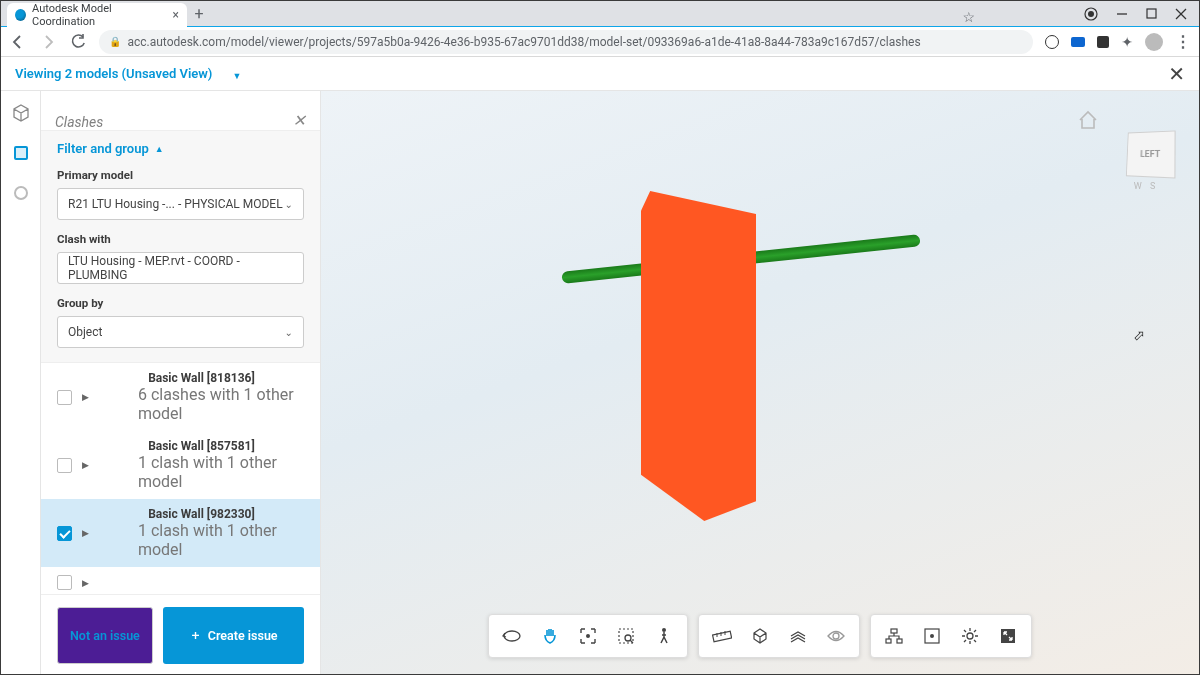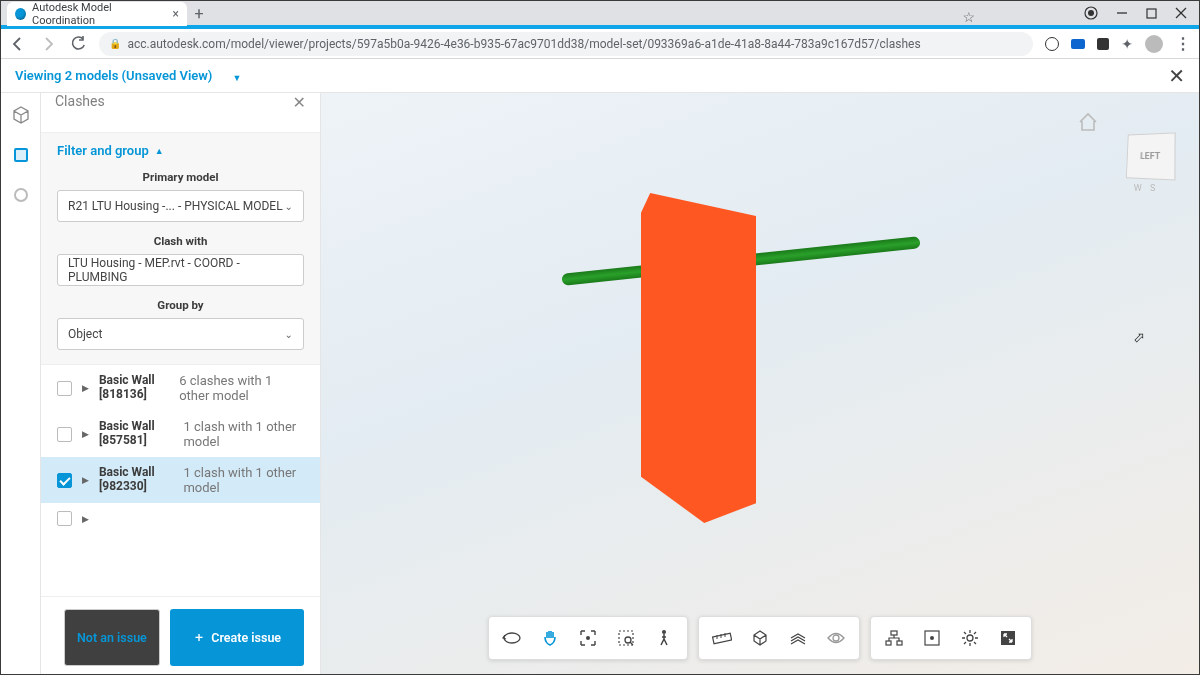--- a/index.html
+++ b/index.html
@@ -1,19 +1,19 @@
 <!DOCTYPE html>
 <html><head>
 <meta charset="utf-8">
 <style>
   * { box-sizing: border-box; margin: 0; padding: 0; font-family: -apple-system, "Segoe UI", Roboto, Arial, sans-serif; }
   body { width: 1200px; height: 675px; background: #fff; overflow: hidden; position: relative; border: 1px solid #3a3a3a; }
   
   
-  .browser-tabs { height: 26px; background: #dfe1e5; display: flex; align-items: center; padding: 12px 6px; border-bottom: 4px solid #0ea5e9; }
+  .browser-tabs { height: 26px; background: #dfe1e5; display: flex; align-items: center; padding: 12px 6px; border-bottom: 1px solid #0ea5e9; }
   .tab { background: #fff; height: 24px; width: 180px; border-radius: 6px 6px 0 0; display: flex; align-items: center; padding: 0 8px; font-size: 11px; color: #3c4043; gap: 6px; margin-top: 2px; }
   .tab .favicon { width: 12px; height: 12px; background: radial-gradient(circle at 40% 40%, #0696d7 40%, #0b4f71 100%); border-radius: 50%; }
   .tab .close { margin-left: auto; font-size: 12px; color: #5f6368; }
   .newtab { width: 24px; text-align: center; color: #5f6368; font-size: 16px; }
   .win-controls { margin-left: auto; display: flex; gap: 18px; font-size: 12px; color: #3c4043; padding-right: 6px; align-items:center;}
   .win-controls span svg { display:block;}
   
   .addr-bar { height: 30px; background: #fff; display: flex; align-items: center; padding: 0 8px; gap: 12px; border-bottom: 1px solid #d9d9d9; }
   .nav-btn { width: 18px; height: 18px; color: #5f6368; display:flex; align-items:center; justify-content:center;}
   .nav-btn.disabled{ color:#bdbdbd;}
@@ -37,51 +37,51 @@
   .main { display: flex; height: calc(675px - 26px - 30px - 34px); position: relative; }
   .rail { width: 40px; background: #fff; border-right: 1px solid #e5e5e5; display: flex; flex-direction: column; align-items: center; padding-top: 12px; gap: 20px; }
   .rail-btn { width: 20px; height: 20px; display:flex;align-items:center;justify-content:center;color:#666;}
   .rail-btn.active { color:#0696d7; }
   .rail-btn.active .sq-ico{border-color:#0696d7;background:rgba(6,150,215,.15);}
   .sq-ico{width:14px;height:14px;border:2px solid #888;border-radius:2px;}
   .cube-ico svg{display:block;}
   .check-ico{width:14px;height:14px;border:2px solid #bbb;border-radius:50%;position:relative;}
 
   .panel { width: 280px; background: #fff; border-right: 1px solid #e5e5e5; display: flex; flex-direction: column; }
-  .panel-head { height: 40px; display: flex; align-items: flex-start; padding: 0 14px; color: #808080; font-size: 14px; border-bottom: 1px solid #eee; }
+  .panel-head { height: 40px; display: flex; align-items: flex-end; padding: 0 14px; color: #808080; font-size: 14px; border-bottom: 1px solid #eee; font-style: italic; }
   .panel-head .px{ margin-left:auto; font-size:16px; color:#888;}
   
   .filter-sec { background: #f7f7f7; padding: 10px 16px 14px; border-bottom: 1px solid #eee;}
   .filter-toggle { color: #0696d7; font-size: 13px; font-weight: 600; display:flex;align-items:center;gap:6px;}
   .filter-toggle .tri{font-size:9px;}
-  .fg-label { font-size: 11.5px; font-weight: 700; color: #3c3c3c; margin-top: 12px; margin-bottom: 6px; text-align: center; }
+  .fg-label { font-size: 11.5px; font-weight: 700; color: #3c3c3c; margin-top: 12px; margin-bottom: 6px; }
   .sel { background: #fff; border: 1px solid #ccc; border-radius: 3px; height: 32px; display: flex; align-items: center; padding: 0 10px; font-size: 12px; color: #444; justify-content: space-between; }
   .sel .chev{font-size:10px;color:#666;}
 
   .clash-summary { display:flex; align-items:center; gap:12px; padding: 12px 16px; font-size: 12.5px; }
   .clash-summary .check-all{width:16px;height:16px;background:#0696d7;border-radius:2px;display:flex;align-items:center;justify-content:center;}
   .clash-summary .check-all::after{content:"";width:8px;height:2px;background:#fff;}
   .clash-summary .count{color:#0696d7;font-weight:700;}
   .clash-summary .sel-txt{color:#3c3c3c;font-weight:700;}
 
   .clash-list { flex:1; overflow-y:auto; position:relative;}
   .clash-list::-webkit-scrollbar{width:10px;}
   .clash-list::-webkit-scrollbar-thumb{background:#ccc;border-radius:5px;}
   .clash-item { display:flex; align-items:center; gap:10px; padding: 8px 16px; }
   .clash-item.selected { background:#d3eaf8; }
   .clash-item .cb{width:15px;height:15px;border:1.5px solid #bbb;border-radius:2px;background:#fff;flex-shrink:0;}
   .clash-item.selected .cb{background:#0696d7;border-color:#0696d7;position:relative;}
   .clash-item.selected .cb::after{content:"";position:absolute;left:4px;top:1px;width:4px;height:8px;border:solid #fff;border-width:0 2px 2px 0;transform:rotate(45deg);}
   .clash-item .exp{font-size:9px;color:#666;flex-shrink:0;}
-  .clash-item .txt{display:flex;flex-direction:row;}
+  .clash-item .txt{display:flex;flex-direction:column;align-items:center;}
   .clash-item .name{font-size:12px;font-weight:700;color:#3c3c3c;}
-  .clash-item .sub{font-size:13px;color:#777;}
+  .clash-item .sub{font-size:16px;color:#777;margin-left:39px;}
 
   .panel-foot { padding: 12px 16px; display:flex; gap:10px; border-top:1px solid #eee;}
-  .btn-sec{flex:0 0 auto;padding:20px 12px;border:1px solid #ccc;border-radius:3px;background:#404040;color:#0696d7;font-size:12.5px;font-weight:600;margin-left:7px;}
+  .btn-sec{flex:0 0 auto;padding:20px 12px;border:1px solid #ccc;border-radius:3px;background:#4c1d95;color:#0696d7;font-size:12.5px;font-weight:600;}
   .btn-pri{flex:1;padding:8px 12px;border:none;border-radius:3px;background:#0696d7;color:#fff;font-size:12.5px;font-weight:600;display:flex;align-items:center;justify-content:center;gap:6px;}
 
   
   .viewer { flex:1; position:relative; background: linear-gradient(160deg, #eef3f7 0%, #e3ecf2 40%, #f3ede6 100%); overflow:hidden;}
   .home-ico{position:absolute;top:18px;right:100px;color:#bbb;}
   .viewcube{position:absolute;top:30px;right:18px;width:70px;height:70px;}
   .viewcube .face{position:absolute;inset:10px 6px 14px 14px;background:#f4f4f4;border:1px solid #d0d0d0;display:flex;align-items:center;justify-content:center;font-size:9px;color:#999;font-weight:700; transform:perspective(120px) rotateY(-14deg) rotateX(6deg);}
   .viewcube .compass{position:absolute;bottom:0;left:50%;transform:translateX(-50%);font-size:9px;color:#bbb;letter-spacing:3px;}
 
   .scene{position:absolute;top:100px;left:250px;width:450px;height:360px;}

